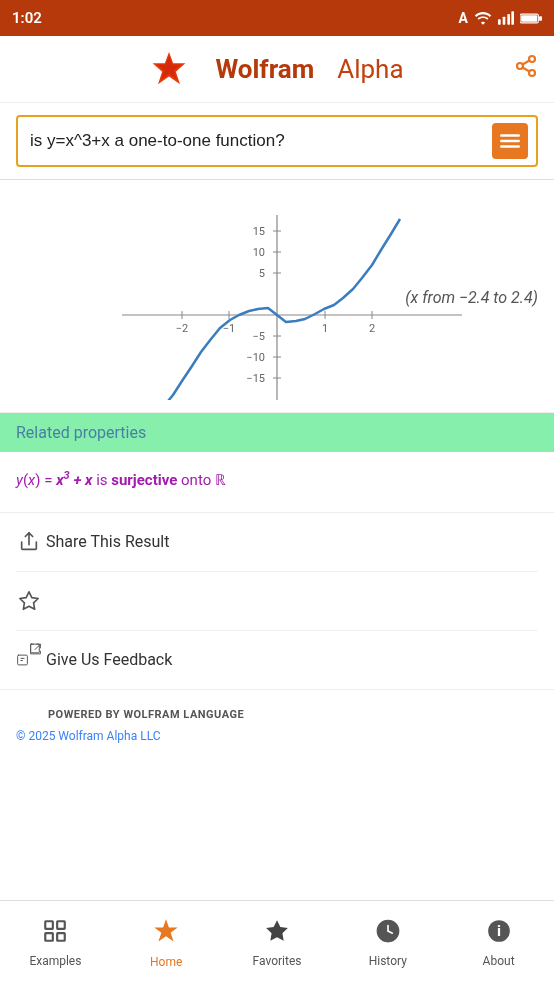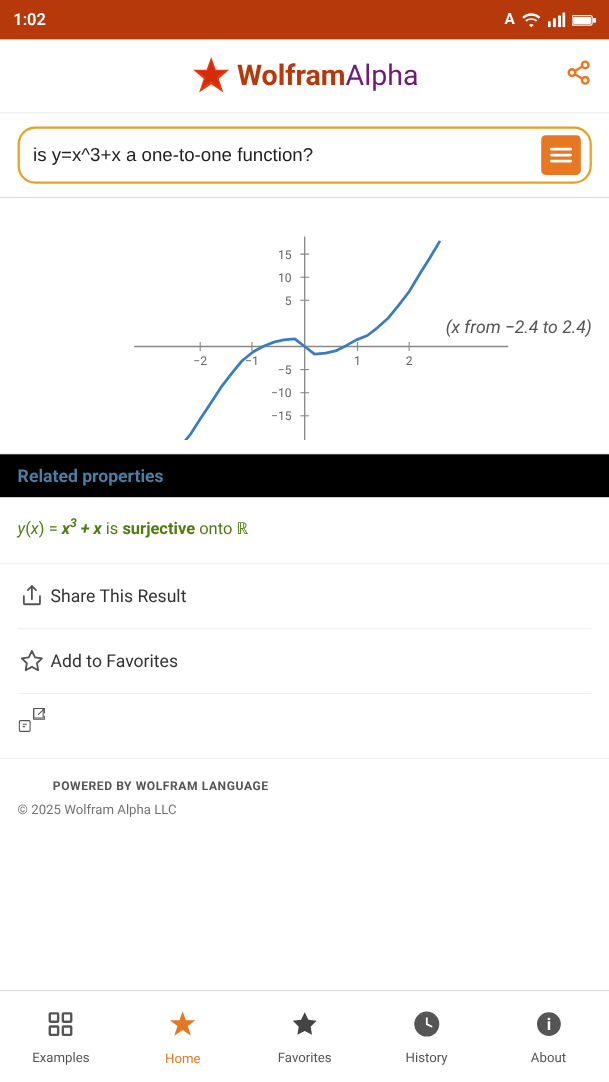--- a/index.html
+++ b/index.html
@@ -48,27 +48,28 @@
       align-items: center;
       gap: 4px;
     }
     .wolfram-logo-star {
       width: 38px;
       height: 38px;
     }
     .header-title {
       font-size: 26px;
       font-weight: 400;
+      margin-left: 23px;
     }
     .header-title-wolfram {
       color: #b5390a;
       font-weight: 700;
     }
     .header-title-alpha {
-      color: #701a75;
+      color: #c2410c;
       font-weight: 400;
     }
     .share-btn {
       position: absolute;
       right: 16px;
       background: none;
       border: none;
       cursor: pointer;
       color: #e87722;
       font-size: 22px;
@@ -76,21 +77,21 @@
 
     
     .search-container {
       padding: 12px 16px;
       border-bottom: 1px solid #ddd;
     }
     .search-box {
       display: flex;
       align-items: center;
       border: 2.5px solid #e8a020;
-      border-radius: 16px;
+      border-radius: 4px;
       background: #fff;
       padding: 0 8px 0 12px;
       height: 52px;
     }
     .search-input {
       flex: 1;
       border: none;
       outline: none;
       font-size: 17px;
       color: #222;
@@ -130,35 +131,35 @@
       right: 8px;
       top: 50%;
       transform: translateY(-50%);
       font-size: 16px;
       color: #555;
       font-style: italic;
     }
 
     
     .related-header {
-      background: #000000;
+      background: #86efac;
       padding: 10px 16px;
       color: #4a7fa5;
       font-size: 16px;
-      font-weight: 700;
+      font-weight: 400;
     }
 
     
     .math-results {
       padding: 16px 16px 10px 16px;
       border-bottom: 1px solid #eee;
     }
     .math-line {
       font-size: 15px;
-      color: #4d7c0f;
+      color: #a21caf;
       margin-bottom: 10px;
       line-height: 1.5;
     }
     .math-italic { font-style: italic; }
     .math-bold { font-weight: 700; }
     .math-sup { font-size: 11px; vertical-align: super; }
 
     
     .action-list {
       padding: 0 16px;
@@ -196,21 +197,21 @@
       letter-spacing: 0.5px;
       text-transform: uppercase;
       margin-left: 32px;
     }
     .powered-label span {
       font-weight: 700;
       color: #555;
     }
     .copyright {
       font-size: 12px;
-      color: #737373;
+      color: #3b82f6;
       padding: 4px 16px 16px 16px;
     }
 
     
     .bottom-nav {
       position: fixed;
       bottom: 0;
       left: 0;
       width: 554px;
       height: 84px;
@@ -406,39 +407,39 @@
       </span>
       <span>Share This Result</span>
     </div>
 
     <div class="action-item">
       <span class="action-icon">
         <svg width="22" height="22" viewBox="0 0 24 24" fill="none" stroke="#555" stroke-width="1.8" stroke-linecap="round" stroke-linejoin="round">
           <polygon points="12 2 15.09 8.26 22 9.27 17 14.14 18.18 21.02 12 17.77 5.82 21.02 7 14.14 2 9.27 8.91 8.26 12 2"></polygon>
         </svg>
       </span>
-      <span>Add to Favorites</span>
     </div>
 
     <div class="action-item">
       <span class="action-icon">
         <svg width="22" height="22" viewBox="0 0 24 24" fill="none" stroke="#555" stroke-width="1.8" stroke-linecap="round" stroke-linejoin="round">
           <rect x="3" y="3" width="18" height="18" rx="2"></rect>
           <polyline points="9 9 15 9"></polyline>
           <polyline points="9 13 12 13"></polyline>
           <path d="M13 17l4 4v-4h2a2 2 0 002-2V5a2 2 0 00-2-2H3a2 2 0 00-2 2v10a2 2 0 002 2h8" opacity="0"></path>
         </svg>
 
         <svg width="22" height="22" viewBox="0 0 24 24" fill="none" stroke="#555" stroke-width="1.8" stroke-linecap="round" stroke-linejoin="round" style="margin-top:-22px;display:block;">
           <rect x="3" y="3" width="16" height="16" rx="1.5"></rect>
           <polyline points="8 3 3 3 3 21 21 21 21 16"></polyline>
           <polyline points="14 3 21 3 21 10"></polyline>
           <line x1="21" y1="3" x2="11" y2="13"></line>
         </svg>
       </span>
+      <span>Give Us Feedback</span>
     </div>
   </div>
 
   <div class="footer-powered">
     <p class="powered-label">
       <span>POWERED BY </span><span class="math-bold">WOLFRAM LANGUAGE</span>
     </p>
   </div>
   <div class="copyright">© 2025 Wolfram Alpha LLC</div>
 </div>

